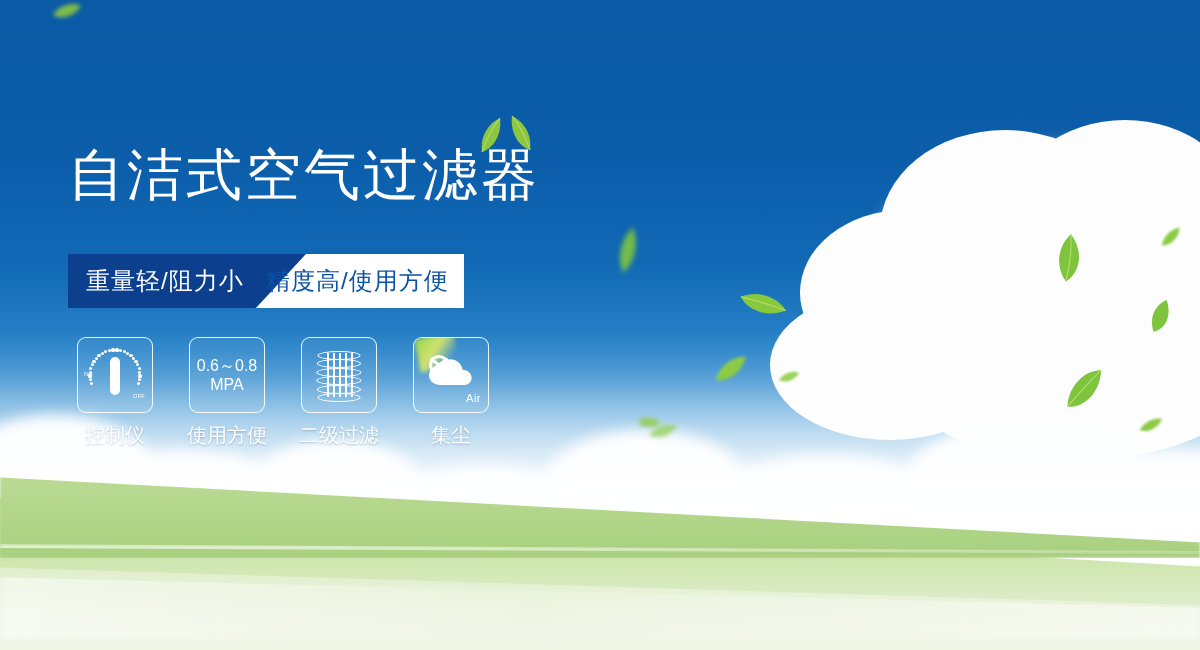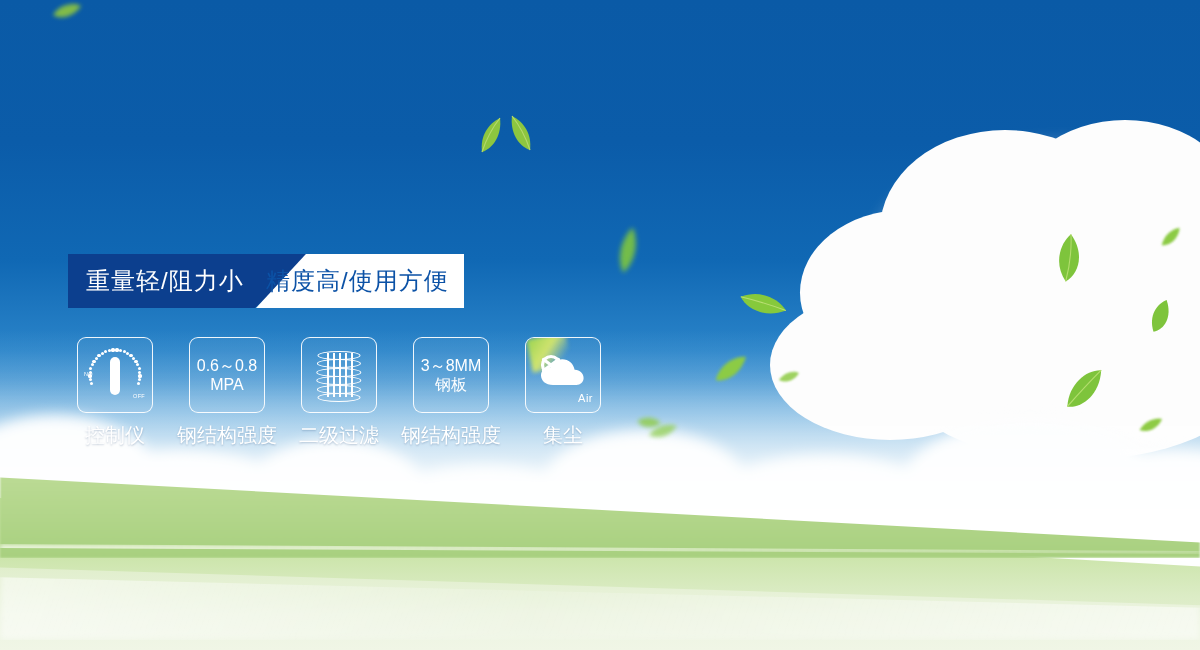--- a/index.html
+++ b/index.html
@@ -291,20 +291,21 @@
       <path d="M1 10 C7 2, 18 0, 25 3 C18 13, 7 14, 1 10 Z" fill="#8ecb45"></path>
     </svg>
   </div>
 
   <div class="leaf" style="left:648px; top:423px; filter:blur(2.2px); opacity:.75;">
     <svg width="30" height="16" viewBox="0 0 30 16">
       <path d="M1 12 C8 2, 21 0, 29 3 C21 15, 8 16, 1 12 Z" fill="#93cf52"></path>
     </svg>
   </div>
 
+  <div class="title">自洁式空气过滤器</div>
 
   <div class="subbar">
     <div class="leftfill"></div>
     <div class="right"></div>
     <div class="t1">重量轻/阻力小</div>
     <div class="t2">精度高/使用方便</div>
   </div>
 
   <div class="features">
 
@@ -345,21 +346,21 @@
       <div class="flabel">控制仪</div>
     </div>
 
     <div class="feature">
       <div class="fbox">
         <div class="ftext">
           <span>0.6～0.8</span>
           <span class="l2">MPA</span>
         </div>
       </div>
-      <div class="flabel">钢结构强度</div>
+      <div class="flabel">使用方便</div>
     </div>
 
     <div class="feature">
       <div class="fbox">
         <div class="coil">
             <div class="ring" style="width: 43px; height: 9px; top: 4px;"></div>
             <div class="ring" style="width: 44.2px; height: 9px; top: 12.4px;"></div>
             <div class="ring" style="width: 45.4px; height: 9px; top: 20.8px;"></div>
             <div class="ring" style="width: 45.4px; height: 9px; top: 29.2px;"></div>
             <div class="ring" style="width: 44.2px; height: 9px; top: 37.6px;"></div>
@@ -367,29 +368,20 @@
             <div class="bar" style="left: 14px;"></div>
             <div class="bar" style="left: 20px;"></div>
             <div class="bar" style="left: 26px;"></div>
             <div class="bar" style="left: 32px;"></div>
             <div class="bar" style="left: 38px;"></div>
           </div>
       </div>
       <div class="flabel">二级过滤</div>
     </div>
 
-    <div class="feature">
-      <div class="fbox">
-        <div class="ftext">
-          <span>3～8MM</span>
-          <span class="l2">钢板</span>
-        </div>
-      </div>
-      <div class="flabel">钢结构强度</div>
-    </div>
 
     <div class="feature">
       <div class="fbox">
         <div class="cloudicon">
           <div class="ray"></div>
           <svg width="60" height="40" viewBox="0 0 60 40" style="position:absolute;left:0;top:2px;">
             <g fill="none" stroke="#ffffff" stroke-width="3.2" stroke-linejoin="round" stroke-linecap="round">
               <circle cx="18" cy="14" r="8.5"></circle>
               <path d="M10.5 8.5 L25.5 19.5 M25.5 8.5 L10.5 19.5"></path>
             </g>

